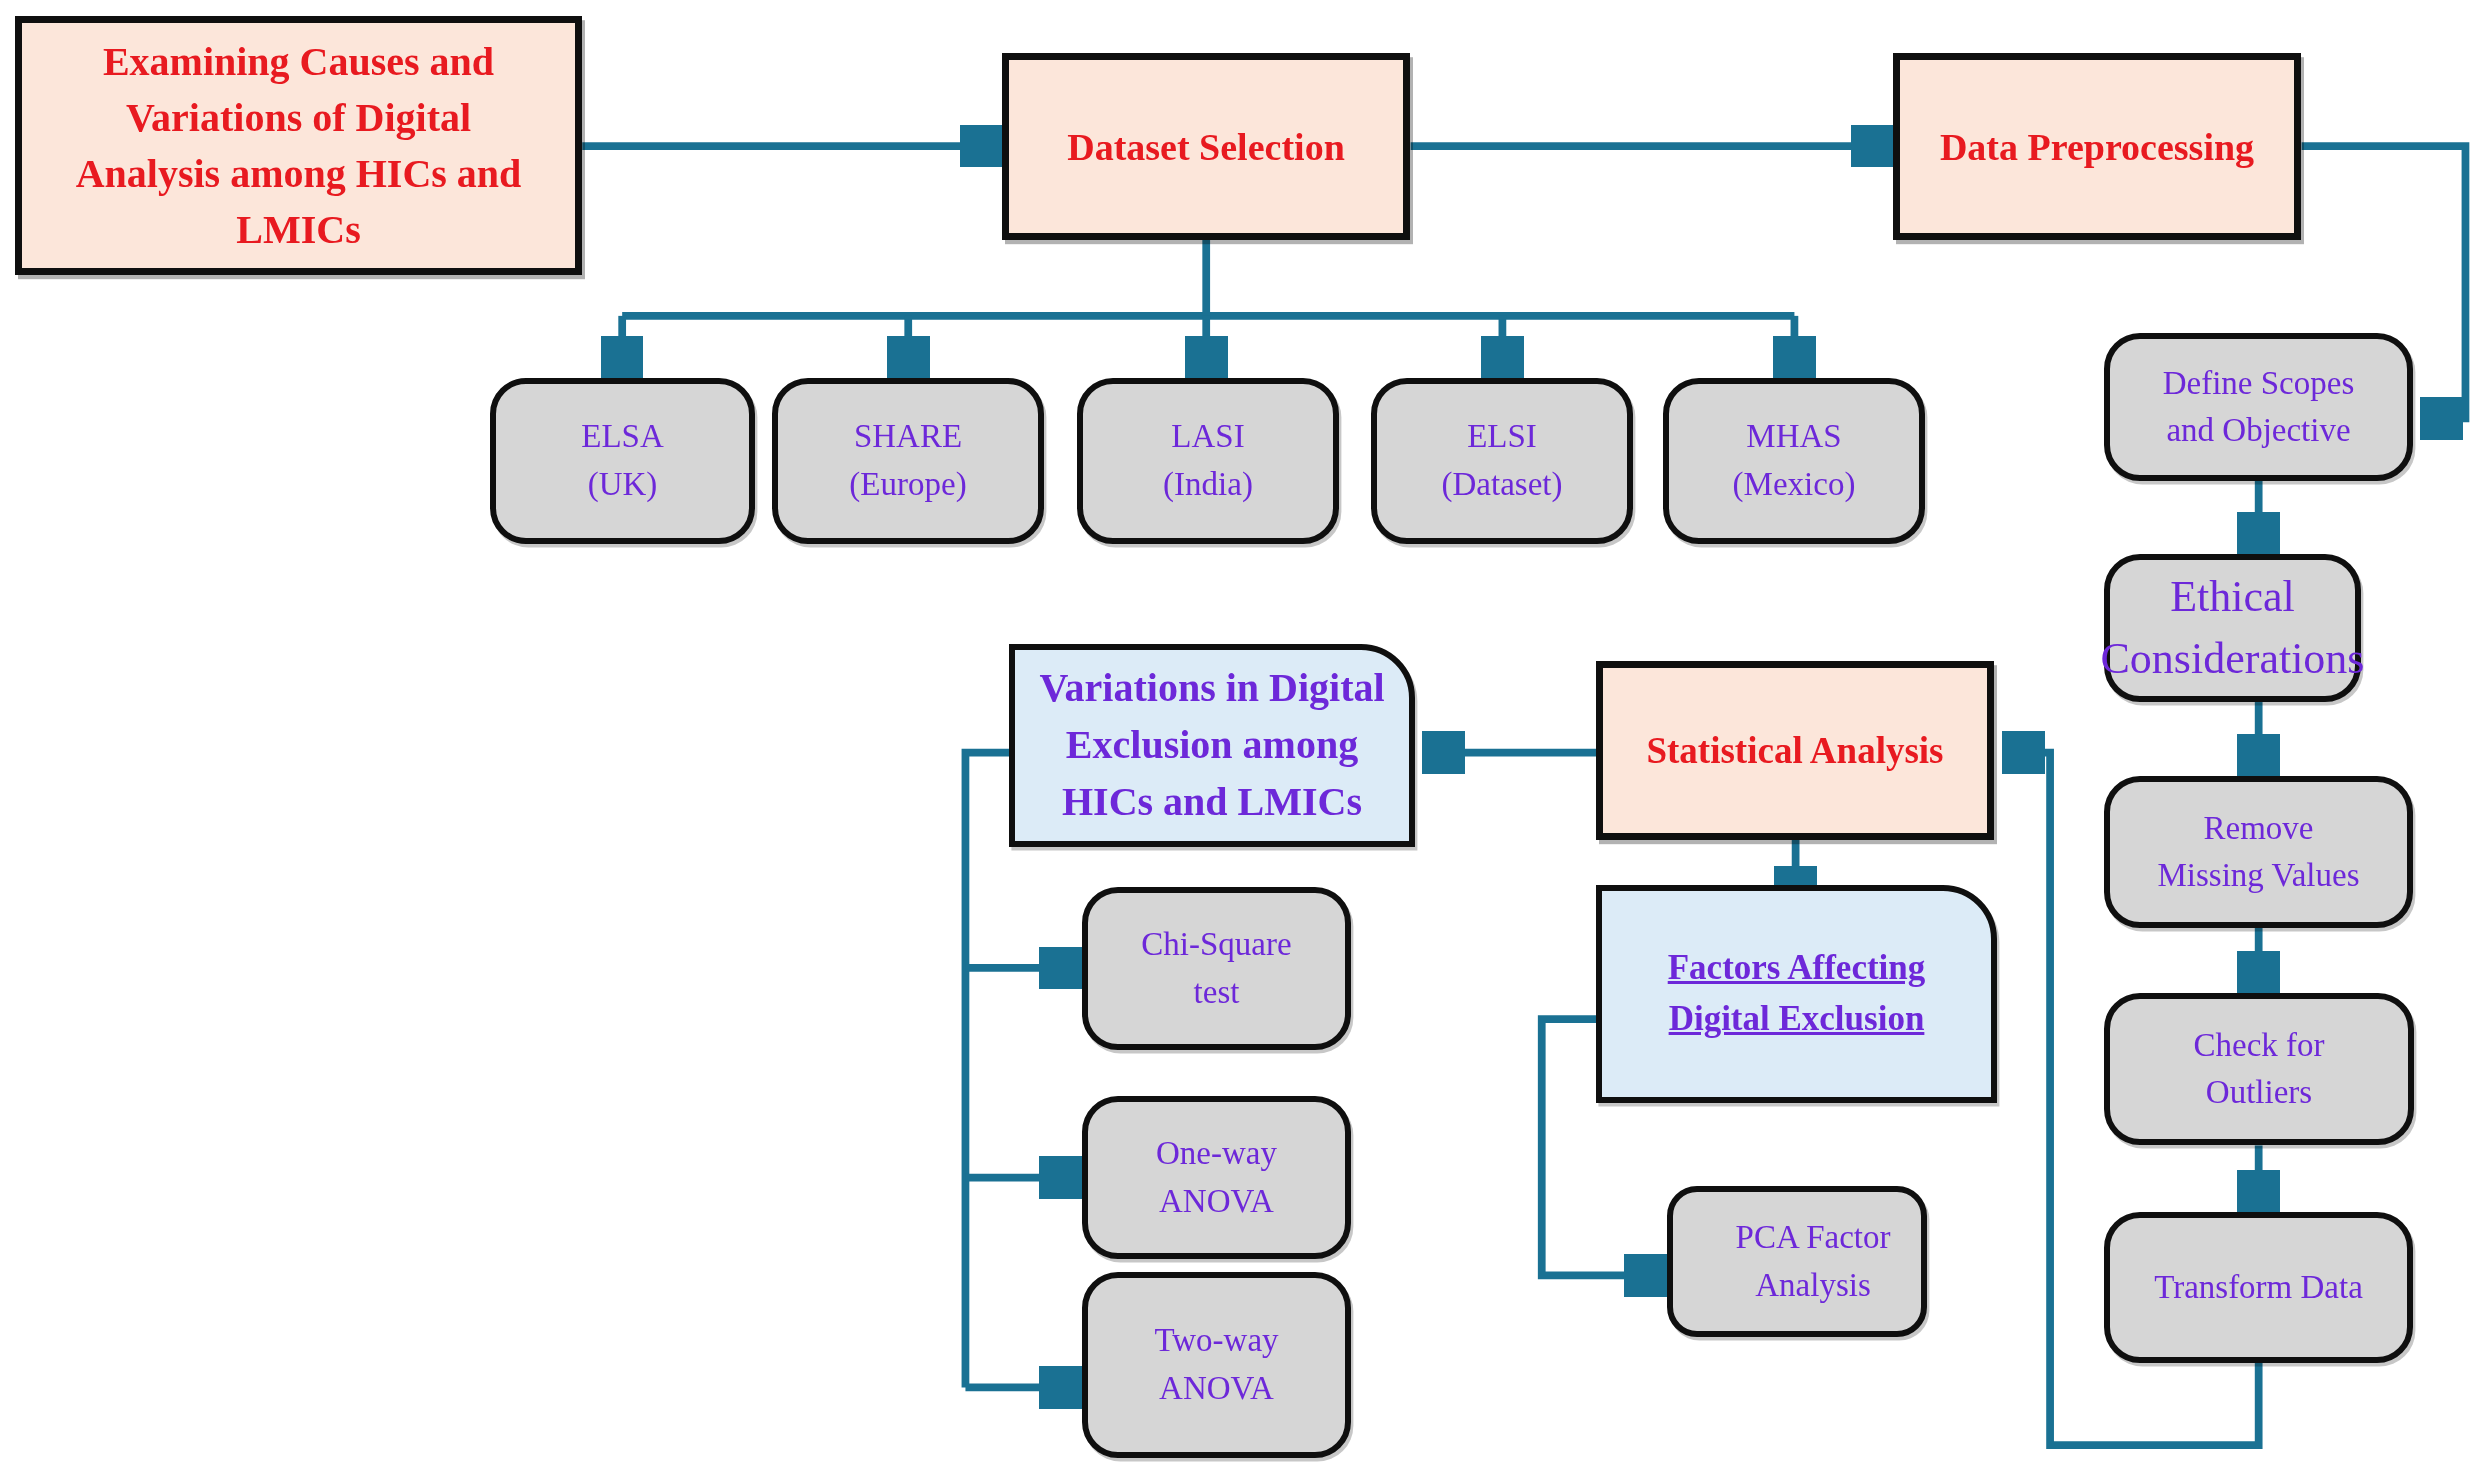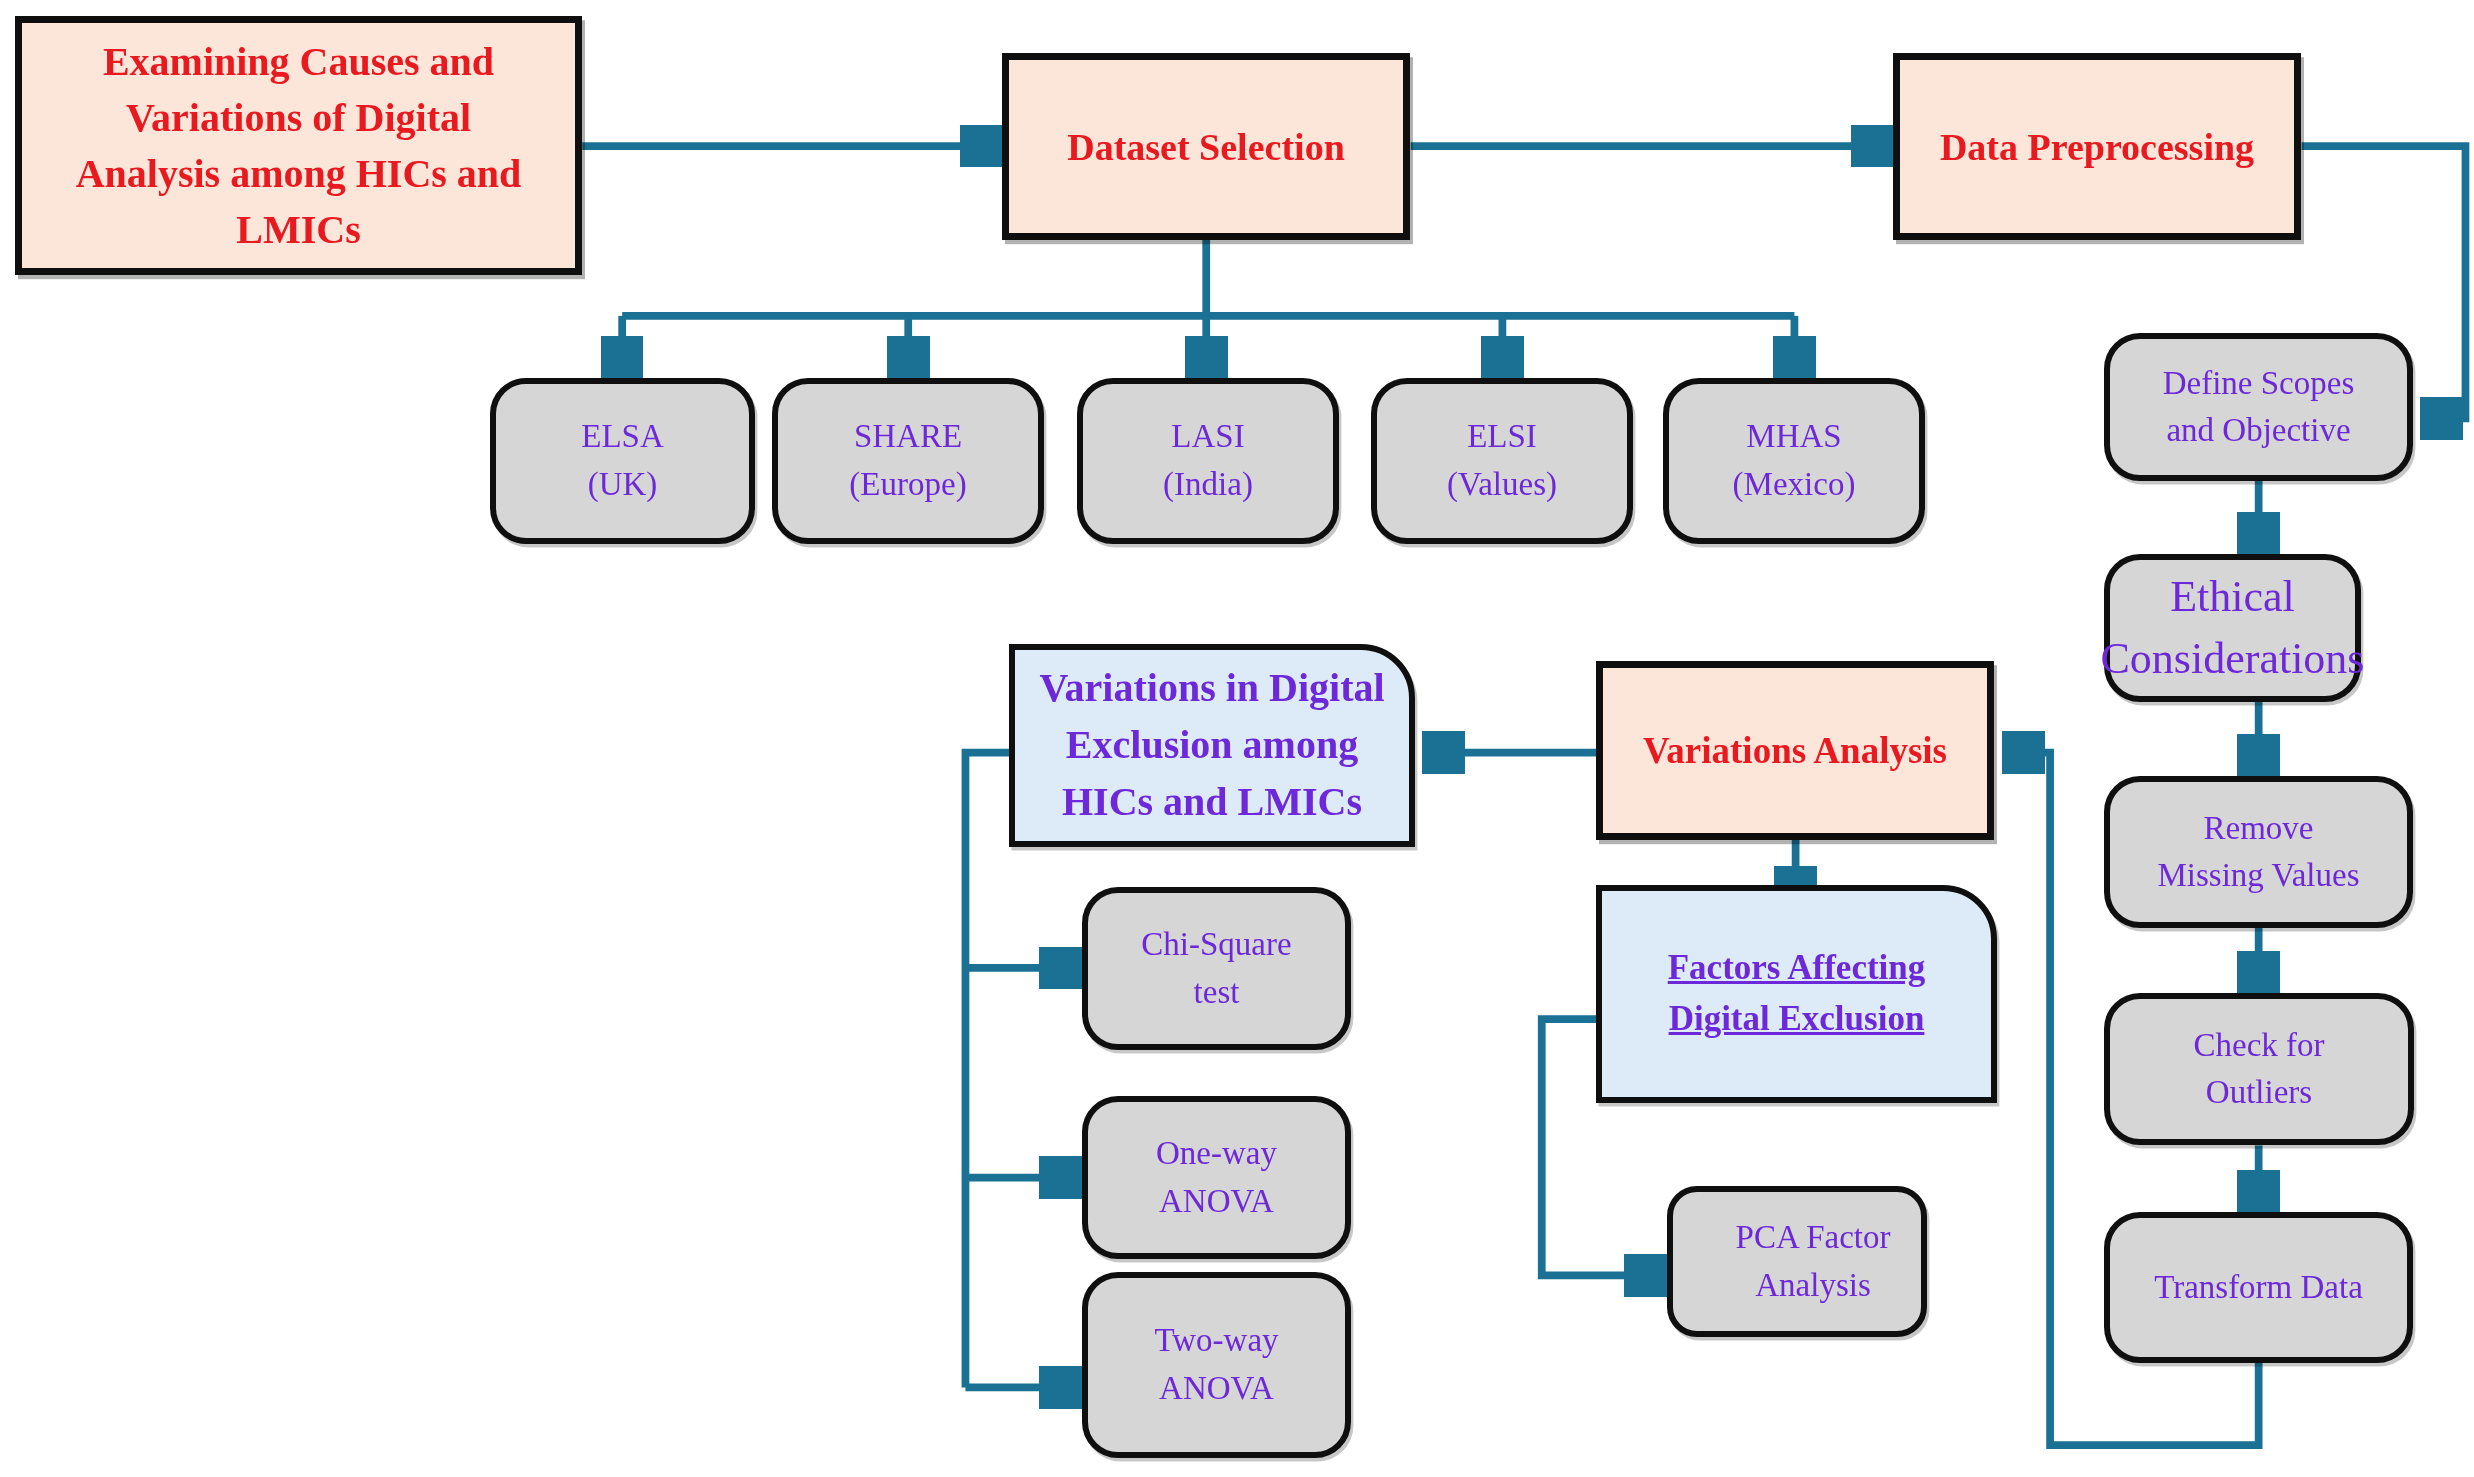--- a/index.html
+++ b/index.html
@@ -104,40 +104,40 @@
   <div class="node gray n-elsa">ELSA
 (UK)</div>
 
   <div class="node gray n-share">SHARE
 (Europe)</div>
 
   <div class="node gray n-lasi">LASI
 (India)</div>
 
   <div class="node gray n-elsi">ELSI
-(Values)</div>
+(Dataset)</div>
 
   <div class="node gray n-mhas">MHAS
 (Mexico)</div>
 
   <div class="node gray n-define">Define Scopes
 and Objective</div>
 
   <div class="node gray n-ethical">Ethical
 Considerations</div>
 
   <div class="node gray n-remove">Remove
 Missing Values</div>
 
   <div class="node gray n-outliers">Check for
 Outliers</div>
 
   <div class="node gray n-transform">Transform Data</div>
 
-  <div class="node stage n-stat">Variations Analysis</div>
+  <div class="node stage n-stat">Statistical Analysis</div>
 
   <div class="node blue n-variations">Variations in Digital
 Exclusion among
 HICs and LMICs</div>
 
   <div class="node blue n-factors">Factors Affecting
 Digital Exclusion</div>
 
   <div class="node gray n-chi">Chi-Square
 test</div>

